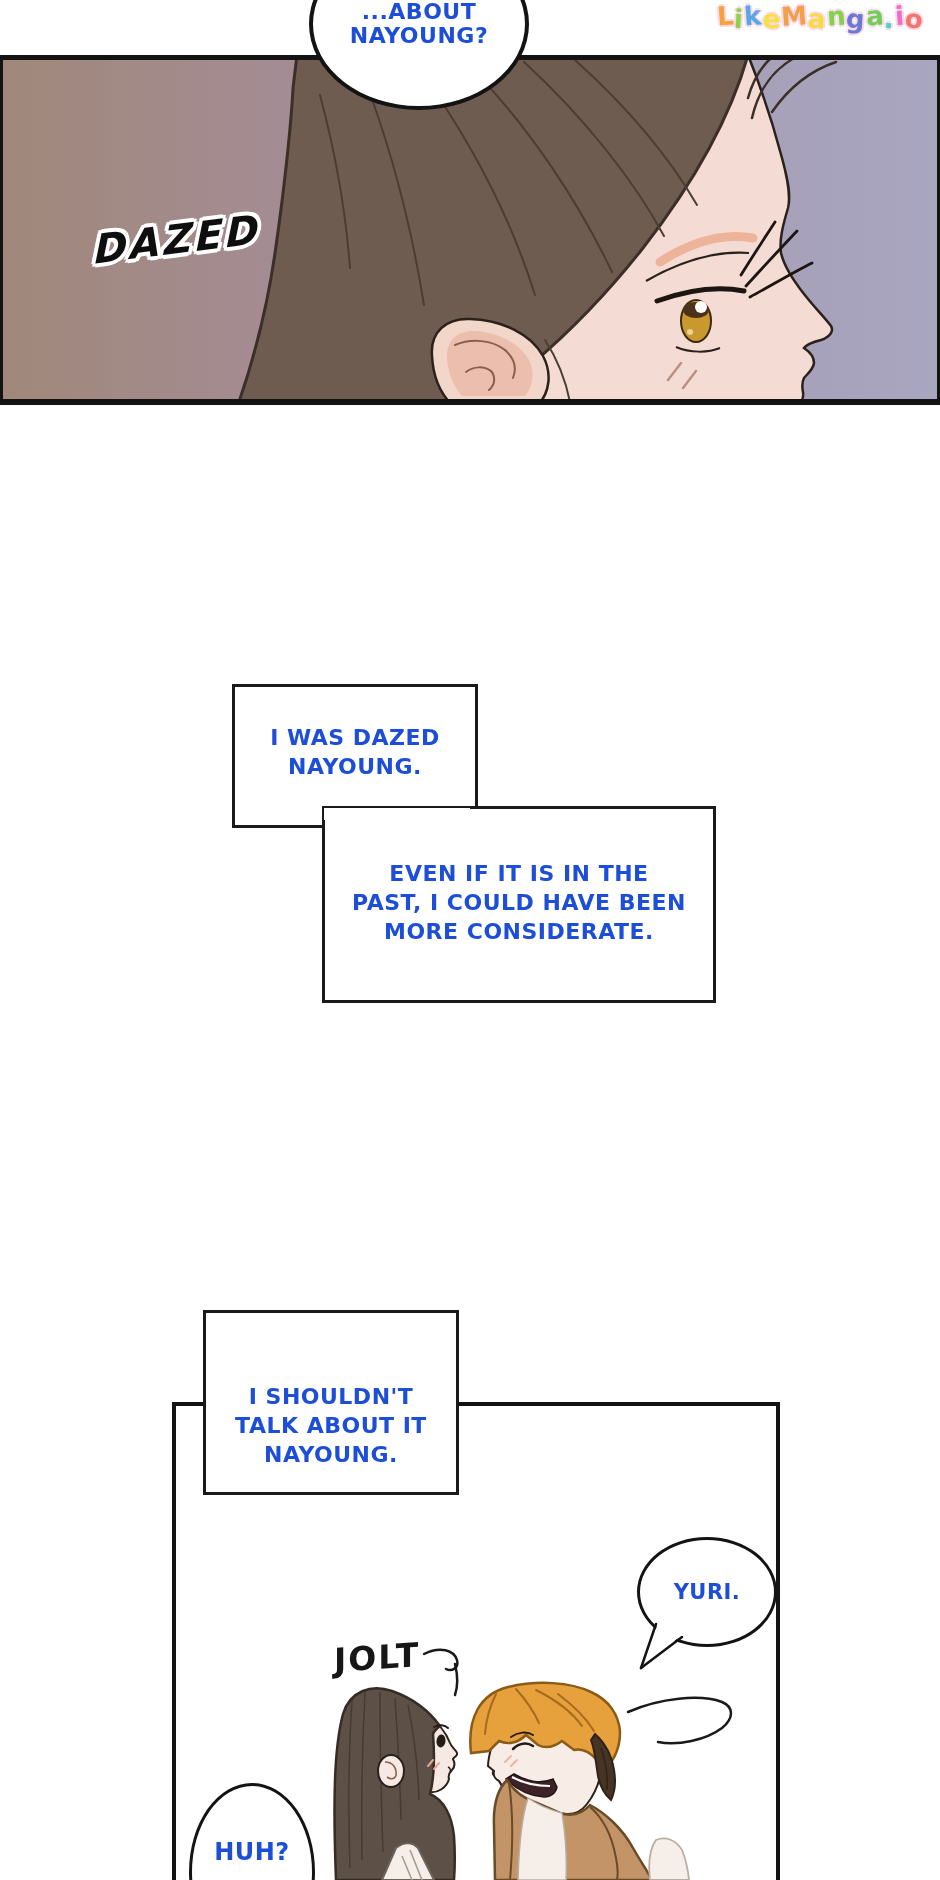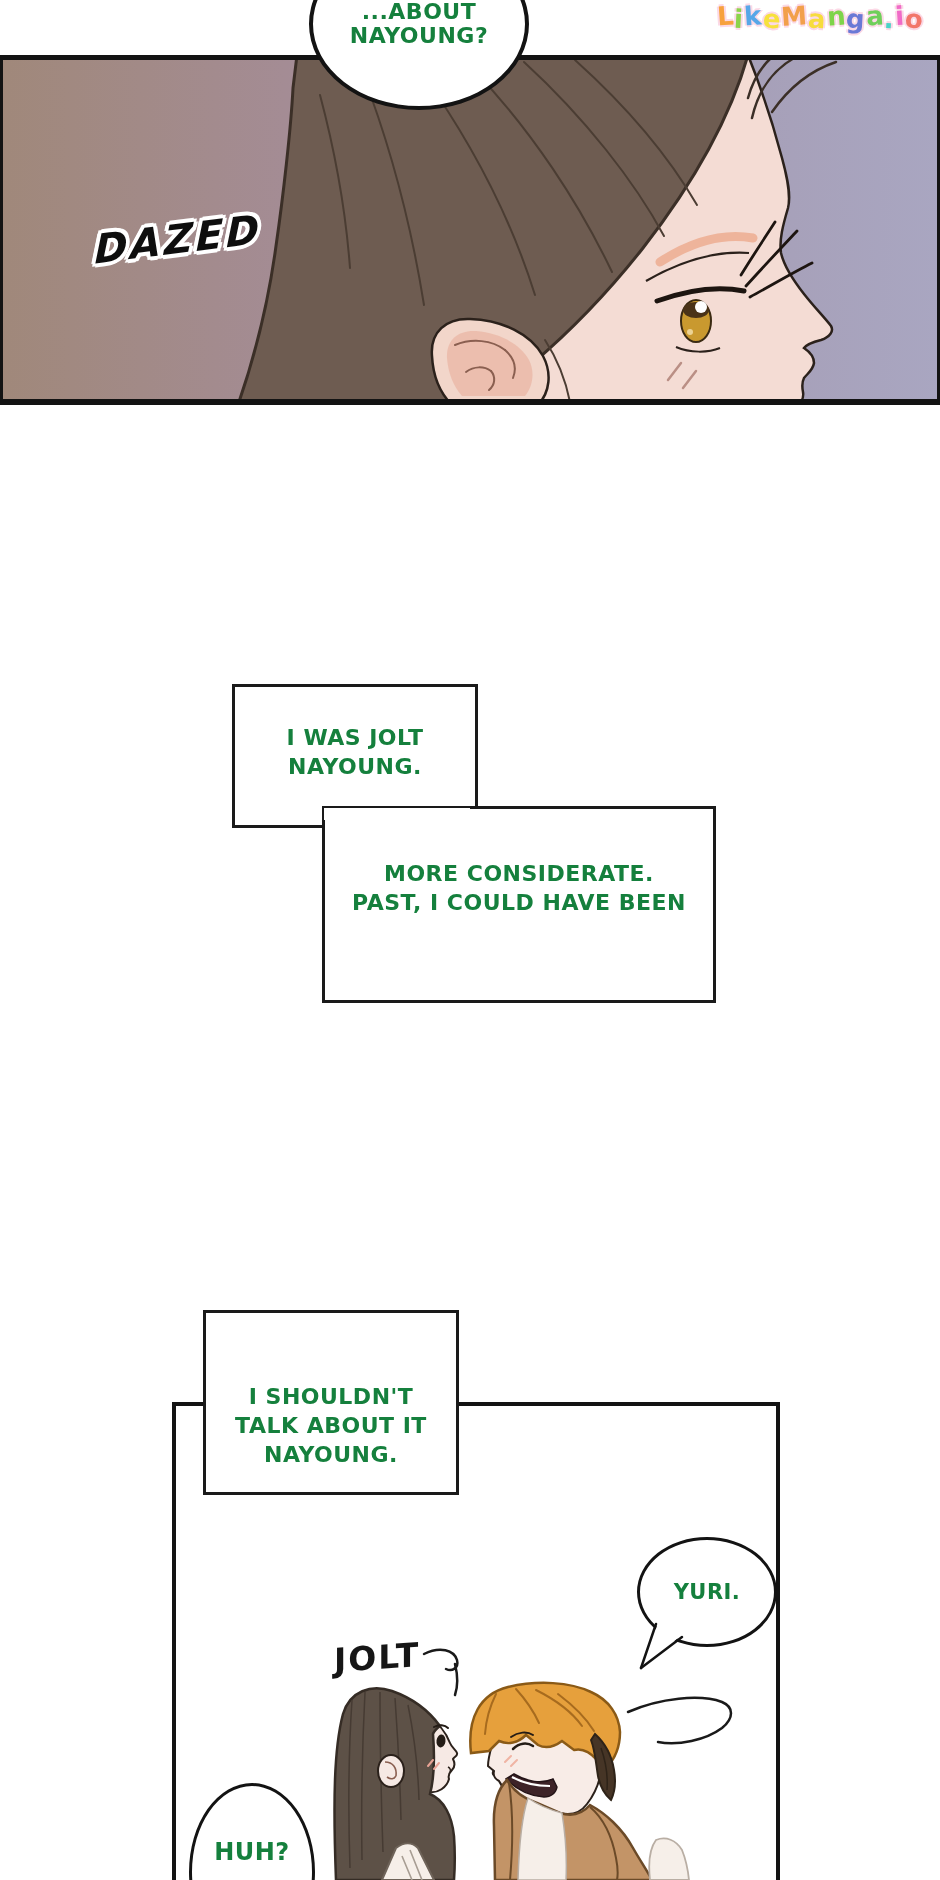--- a/index.html
+++ b/index.html
@@ -2,21 +2,21 @@
 <html><head>
 <meta charset="utf-8">
 <style>
   html,body{margin:0;padding:0;background:#ffffff;}
   #page{position:relative;width:940px;height:1880px;overflow:hidden;background:#fff;
         font-family:"DejaVu Sans","Liberation Sans",sans-serif;}
   .abs{position:absolute;}
   svg{display:block;}
 
   
-  .comic{font-weight:700;color:#15803d;letter-spacing:.5px;text-align:center;}
+  .comic{font-weight:700;color:#1d4ed8;letter-spacing:.5px;text-align:center;}
 
   
   #bubble-top{left:309px;top:-62px;width:212px;height:164px;background:#fff;
               border:4px solid #131313;border-radius:50%;z-index:6;}
   #bubble-top .btxt{position:absolute;left:0;right:0;top:58px;font-size:22px;line-height:24px;}
 
   
   #sfx-dazed{left:94px;top:216px;z-index:5;font-size:40px;font-weight:800;font-style:italic;
              letter-spacing:3px;color:#0e0e0e;transform:rotate(-7deg) skewX(-8deg);
              text-shadow:-4px 0 0 #fff,4px 0 0 #fff,0 -4px 0 #fff,0 4px 0 #fff,
@@ -144,28 +144,29 @@
       <div>NAYOUNG?</div>
     </div>
   </div>
 
   <div class="abs" id="sfx-dazed">DAZED</div>
 
   <div class="abs" id="watermark"><span style="color: rgb(247, 161, 61);">L</span><span style="color: rgb(139, 212, 74);">i</span><span style="color: rgb(87, 167, 232);">k</span><span style="color: rgb(247, 225, 61);">e</span><span style="color: rgb(242, 160, 75);">M</span><span style="color: rgb(247, 220, 61);">a</span><span style="color: rgb(126, 212, 74);">n</span><span style="color: rgb(107, 121, 214);">g</span><span style="color: rgb(111, 207, 90);">a</span><span style="color: rgb(74, 212, 199);">.</span><span style="color: rgb(240, 107, 200);">i</span><span style="color: rgb(242, 118, 107);">o</span></div>
 
   <div class="abs nbox" id="nbox1">
     <div class="btxt comic">
-      <div>I WAS JOLT</div>
+      <div>I WAS DAZED</div>
       <div>NAYOUNG.</div>
     </div>
   </div>
   <div class="abs nbox" id="nbox2">
     <div class="btxt comic">
+      <div>EVEN IF IT IS IN THE</div>
+      <div>PAST, I COULD HAVE BEEN</div>
       <div>MORE CONSIDERATE.</div>
-      <div>PAST, I COULD HAVE BEEN</div>
     </div>
   </div>
   <div class="abs" id="nbox-patch"></div>
   <div class="abs nbox" id="nbox3">
     <div class="btxt comic">
       <div>I SHOULDN'T</div>
       <div>TALK ABOUT IT</div>
       <div>NAYOUNG.</div>
     </div>
   </div>

